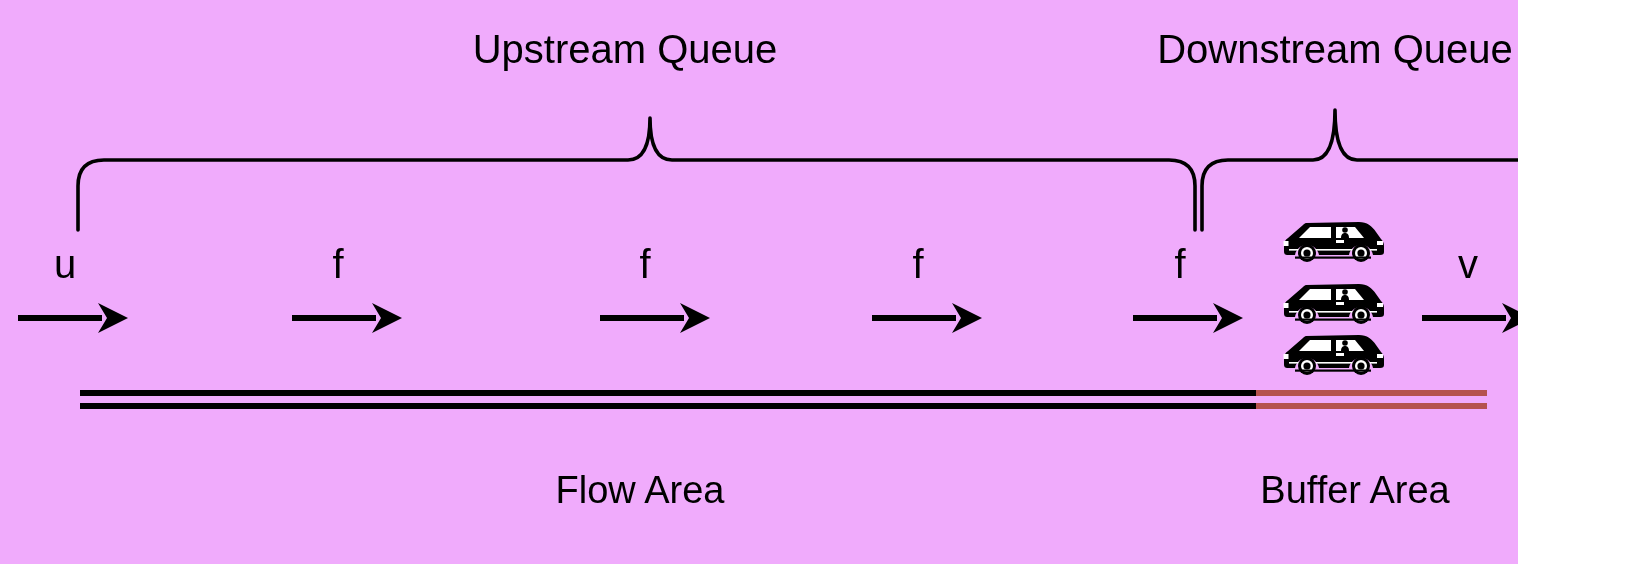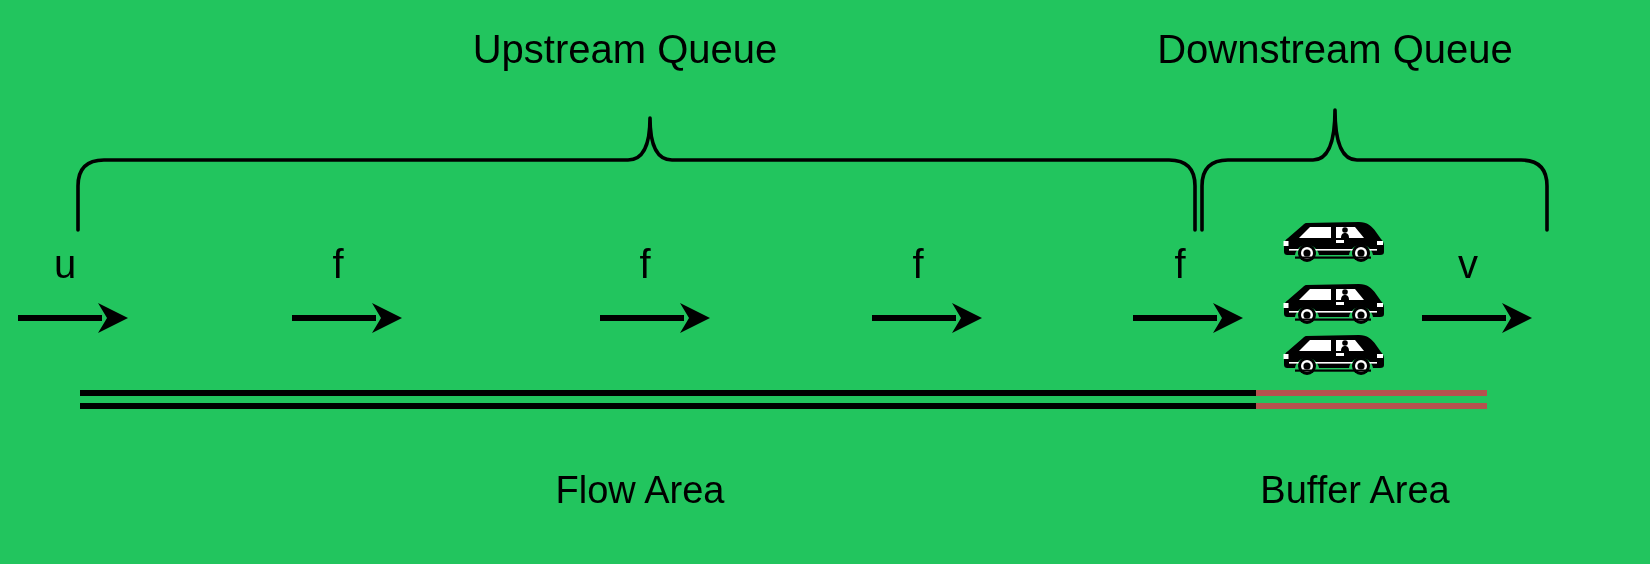--- a/index.html
+++ b/index.html
@@ -6,23 +6,23 @@
   html, body {
     margin: 0;
     padding: 0;
     background: #ffffff;
   }
   body {
     font-family: "Liberation Sans", sans-serif;
   }
   #stage {
     position: relative;
-    width: 1650px;
+    width: 1518px;
     height: 564px;
-    background: #22c55e;
+    background: #f0abfc;
     overflow: hidden;
   }
   #diagram-svg {
     position: absolute;
     left: 0;
     top: 0;
     width: 1650px;
     height: 564px;
     display: block;
   }

